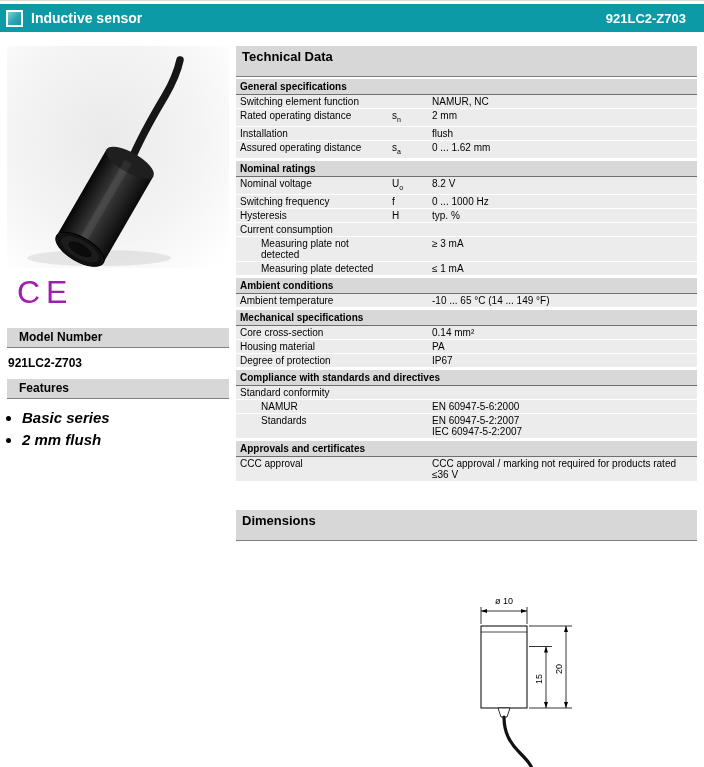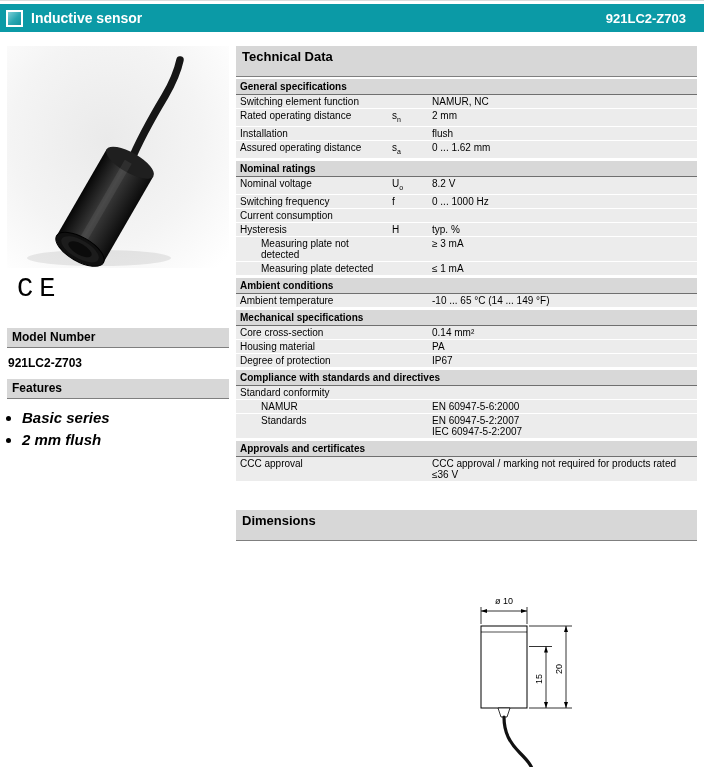--- a/index.html
+++ b/index.html
@@ -12,23 +12,23 @@
   .brandicon { width:17px; height:17px; border:2px solid #fff; background:linear-gradient(135deg,#7ed0d8 0%,#2aa6b1 55%,#13929e 100%); margin-right:8px; flex:none; }
   .topbar-title { color:#fff; font-weight:bold; font-size:14px; }
   .topbar-part { margin-left:auto; color:#fff; font-weight:bold; font-size:13px; }
 
   .content { display:flex; padding:14px 7px 0 7px; gap:7px; }
   .col-left { width:222px; flex:none; }
   .col-right { flex:1; min-width:0; }
 
   
   .photo { height:222px; background:radial-gradient(ellipse at 45% 42%, #eaeaea 0%, #f4f4f4 55%, #ffffff 95%); position:relative; }
-  .ce-mark { margin:6px 0 0 10px; height:28px; font-size:27px; letter-spacing:6px; color:#000000;font-family:Liberation Mono, monospace; }
-
-  .bar { background:#d7d7d7; border-bottom:1px solid #7f7f7f; font-weight:bold; font-size:12px; padding:2px 5px 3px; }
+  .ce-mark { margin:6px 0 0 10px; height:28px; font-size:32px; letter-spacing:6px; color:#a21caf; }
+
+  .bar { background:#d7d7d7; border-bottom:1px solid #7f7f7f; font-weight:bold; font-size:12px; padding:2px 12px 3px; }
   .bar.big { font-size:13px; padding:3px 6px 12px; }
   .bar-model { margin-top:26px; }
   .model-number { font-weight:bold; font-size:12px; padding:8px 2px 0 1px; }
   .bar-features { margin-top:9px; }
   ul.features { list-style:disc; margin:10px 0 0 15px; padding:0; }
   ul.features li { font-weight:bold; font-size:15px; margin-bottom:5px;font-style:italic; }
 
   
   table.tech { width:100%; border-collapse:separate; border-spacing:0; font-size:10px; margin-top:0; }
   table.tech td { line-height:11px; vertical-align:top; }
@@ -128,28 +128,28 @@
               <td class="lbl ind1">Nominal voltage</td>
               <td class="sym">U<sub>o</sub></td>
               <td class="val">8.2 V</td>
             </tr>
             <tr class="datarow">
               <td class="lbl ind1">Switching frequency</td>
               <td class="sym">f</td>
               <td class="val">0 ... 1000 Hz</td>
             </tr>
             <tr class="datarow">
-              <td class="lbl ind1">Current consumption</td>
-              <td class="sym"></td>
-              <td class="val"></td>
-            </tr>
-            <tr class="datarow">
               <td class="lbl ind1">Hysteresis</td>
               <td class="sym">H</td>
               <td class="val">typ. %</td>
+            </tr>
+            <tr class="datarow">
+              <td class="lbl ind1">Current consumption</td>
+              <td class="sym"></td>
+              <td class="val"></td>
             </tr>
             <tr class="datarow">
               <td class="lbl ind2">Measuring plate not detected</td>
               <td class="sym"></td>
               <td class="val">≥ 3 mA</td>
             </tr>
             <tr class="datarow">
               <td class="lbl ind2">Measuring plate detected</td>
               <td class="sym"></td>
               <td class="val">≤ 1 mA</td>

